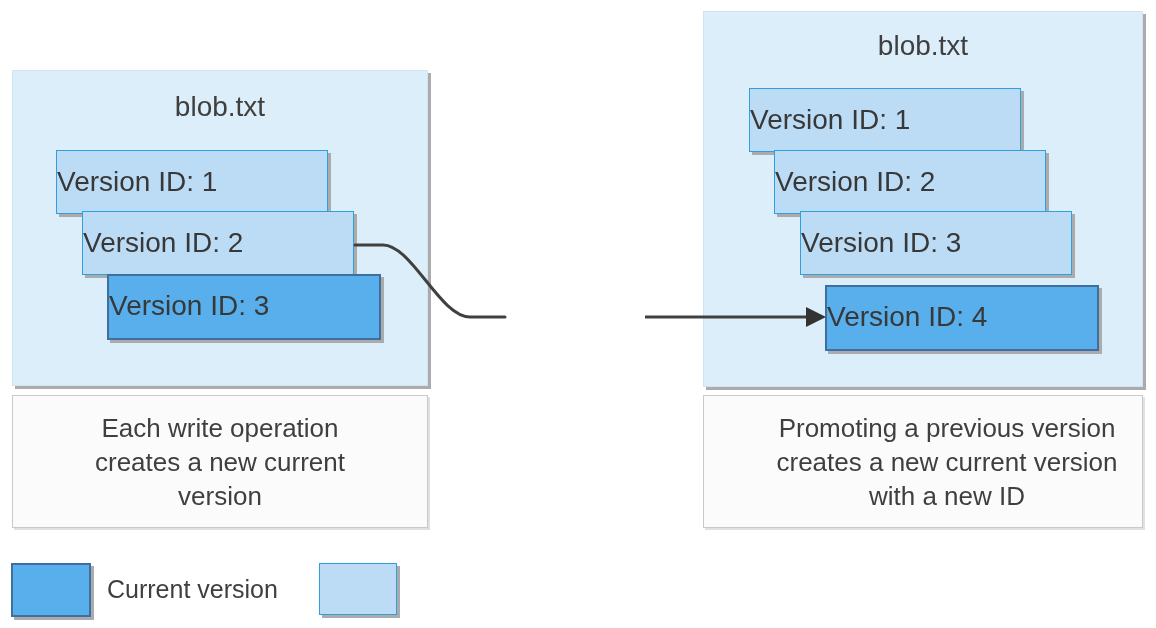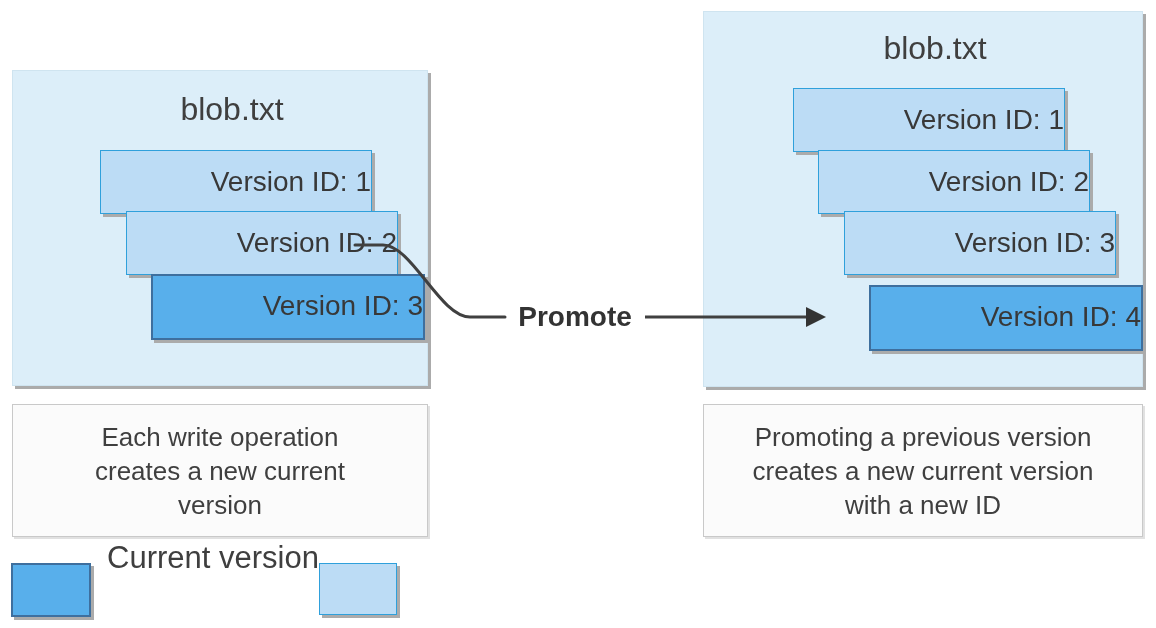--- a/index.html
+++ b/index.html
@@ -10,68 +10,66 @@
   
   .panel{
     position:absolute;background:var(--panel-fill,#DCEEF9);
     border:1px solid var(--panel-border,#CFE4F0);
     box-shadow:3px 3px 0 var(--shadow,#ABABAB);
   }
   .panel-left{left:12px;top:70px;width:414px;height:314px;}
   .panel-right{left:703px;top:11px;width:438px;height:374px;}
   .panel-title{
     position:absolute;left:0;top:20px;width:100%;text-align:center;
-    font-size:32px;color:var(--text,#3F3F3F);margin-left:12px;
+    font-size:28px;color:var(--text,#3F3F3F);
   }
   .panel-right .panel-title{top:18px;}
   
   .vbox{
-    position:absolute;width:270px;height:62px;text-align:right;line-height:62px;
+    position:absolute;width:270px;height:62px;text-align:left;line-height:62px;
     font-size:28px;color:#383838;
     box-shadow:3px 3px 0 var(--shadow,#A8A8A8);
-    margin-left:44px;
   }
   .vbox.prev{
     background:var(--previous-fill,#BCDCF5);
     border:1px solid var(--previous-border,#2FA0DB);
   }
   .vbox.curr{
     background:var(--current-fill,#58AFEB);
     border:2px solid var(--current-border,#3E6F9E);
     line-height:60px;
   }
   
   .caption{
     position:absolute;background:var(--caption-fill,#FBFBFB);
     border:1px solid var(--caption-border,#C9C9C9);
     display:flex;align-items:center;justify-content:center;text-align:center;
     font-size:26px;line-height:34px;color:var(--text,#3F3F3F);
     box-shadow:2px 2px 0 rgba(170,170,170,0.35);
-    margin-top:9px;
   }
   .caption-left{left:12px;top:395px;width:414px;height:131px;}
-  .caption-right{left:703px;top:395px;width:438px;height:131px;}
+  .caption-right{left:703px;top:395px;width:438px;height:131px;justify-content:flex-end;}
   .caption-left .cap-text{max-width:290px;}
   .caption-right .cap-text{max-width:390px;}
   
   .connector-svg{position:absolute;left:0;top:0;width:1156px;height:628px;pointer-events:none;}
   .promote-label{
     position:absolute;left:514px;top:301px;width:122px;text-align:center;
     font-size:28px;font-weight:bold;color:#333333;
   }
   
   .legend-swatch{
     position:absolute;top:563px;width:76px;height:50px;
     box-shadow:3px 3px 0 var(--shadow,#B3B3B3);
   }
   .legend-swatch.curr{left:11px;background:var(--current-fill,#58AFEB);border:2px solid var(--current-border,#3E6F9E);}
   .legend-swatch.prev{left:319px;background:var(--previous-fill,#BCDCF5);border:1px solid var(--previous-border,#2FA0DB);}
   .legend-label{
-    position:absolute;top:531px;height:53px;display:flex;align-items:center;
-    font-size:31px;color:var(--text,#3F3F3F);white-space:nowrap;
+    position:absolute;top:563px;height:53px;display:flex;align-items:center;
+    font-size:25px;color:var(--text,#3F3F3F);white-space:nowrap;
   }
   .legend-label.curr{left:107px;}
   .legend-label.prev{left:415px;}
 </style>
 </head>
 <body>
 
 <div class="canvas">
 
   <section class="panel panel-left">
@@ -94,19 +92,18 @@
   </div>
   <div class="caption caption-right">
     <div class="cap-text">Promoting a previous version creates a new current version with a new ID</div>
   </div>
 
   <svg class="connector-svg" viewBox="0 0 1156 628" xmlns="http://www.w3.org/2000/svg">
     <path d="M 355 245 H 383 C 412 245 440 317 470 317 H 505" fill="none" stroke="#404040" stroke-width="3" stroke-linecap="round"></path>
     <line x1="645" y1="317" x2="809" y2="317" stroke="#404040" stroke-width="3"></line>
     <polygon points="806,307 806,327 826,317" fill="#333333"></polygon>
   </svg>
-  <div class="promote-label">Promote</div>
 
   <div class="legend-swatch curr"></div>
   <div class="legend-label curr">Current version</div>
   <div class="legend-swatch prev"></div>
 
 </div>
 
 </body></html>

